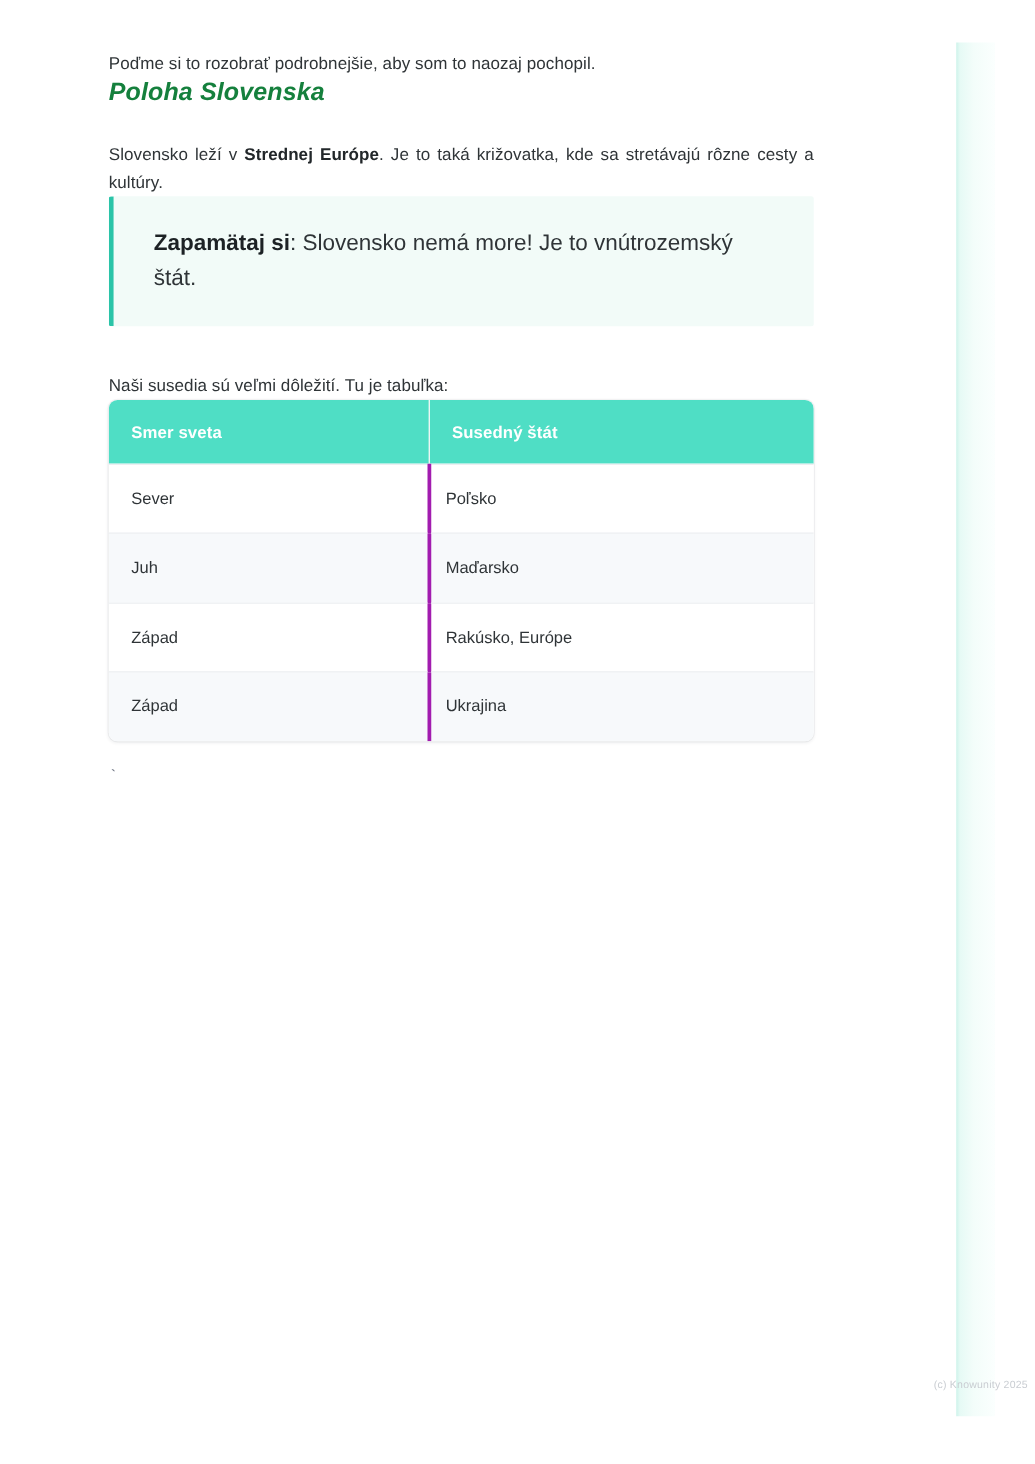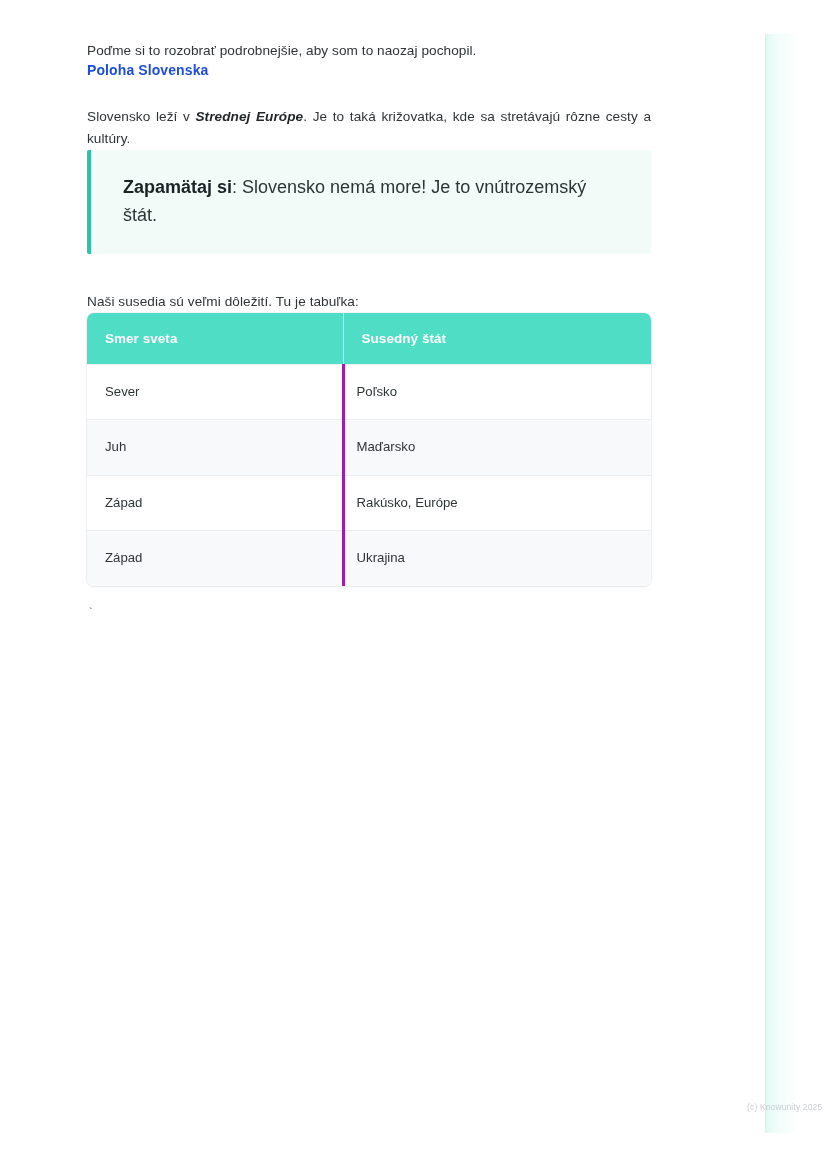--- a/index.html
+++ b/index.html
@@ -48,31 +48,32 @@
   }
 
   p.para {
     margin: 0;
     font-size: 13.6px;
     line-height: 1.62;
     color: #2f3437;
     text-align: justify;
     letter-spacing: 0.005em;
   }
-  p.para b, p.para strong { font-weight: 700; color: #22272a; font-style: italic; }
+  p.para b, p.para strong { font-weight: 700; color: #22272a; }
 
   .para-intro { margin-bottom: 34px; }
 
   h2.section-heading {
     margin: 0 0 27px 0;
-    font-size: 14px;
+    font-size: 20px;
     line-height: 1.2;
     font-weight: 700;
-    color: #1d4ed8;
+    color: #15803d;
     letter-spacing: 0.1px;
+    font-style: italic;
   }
 
   .para-body { margin-bottom: 33px; }
 
   
   .callout {
     position: relative;
     background: #f2fbf8;
     border-left: 4px solid #2bc4a8;
     border-radius: 2px;

